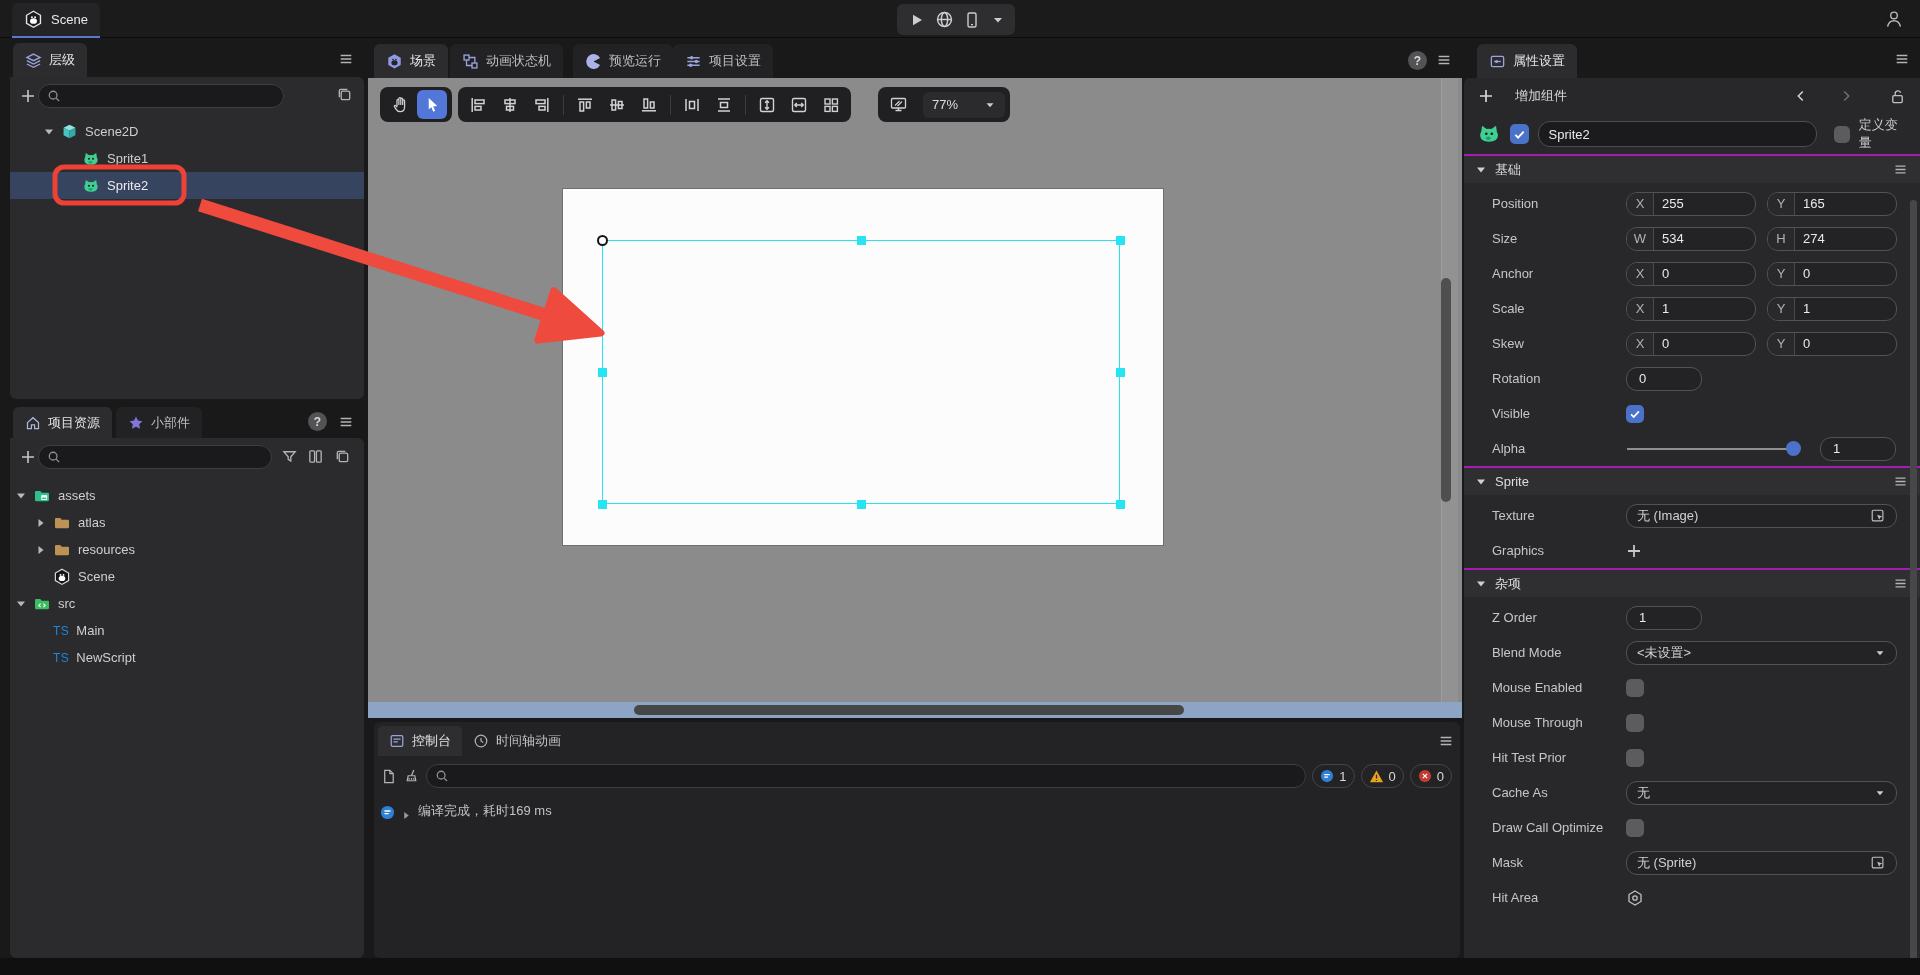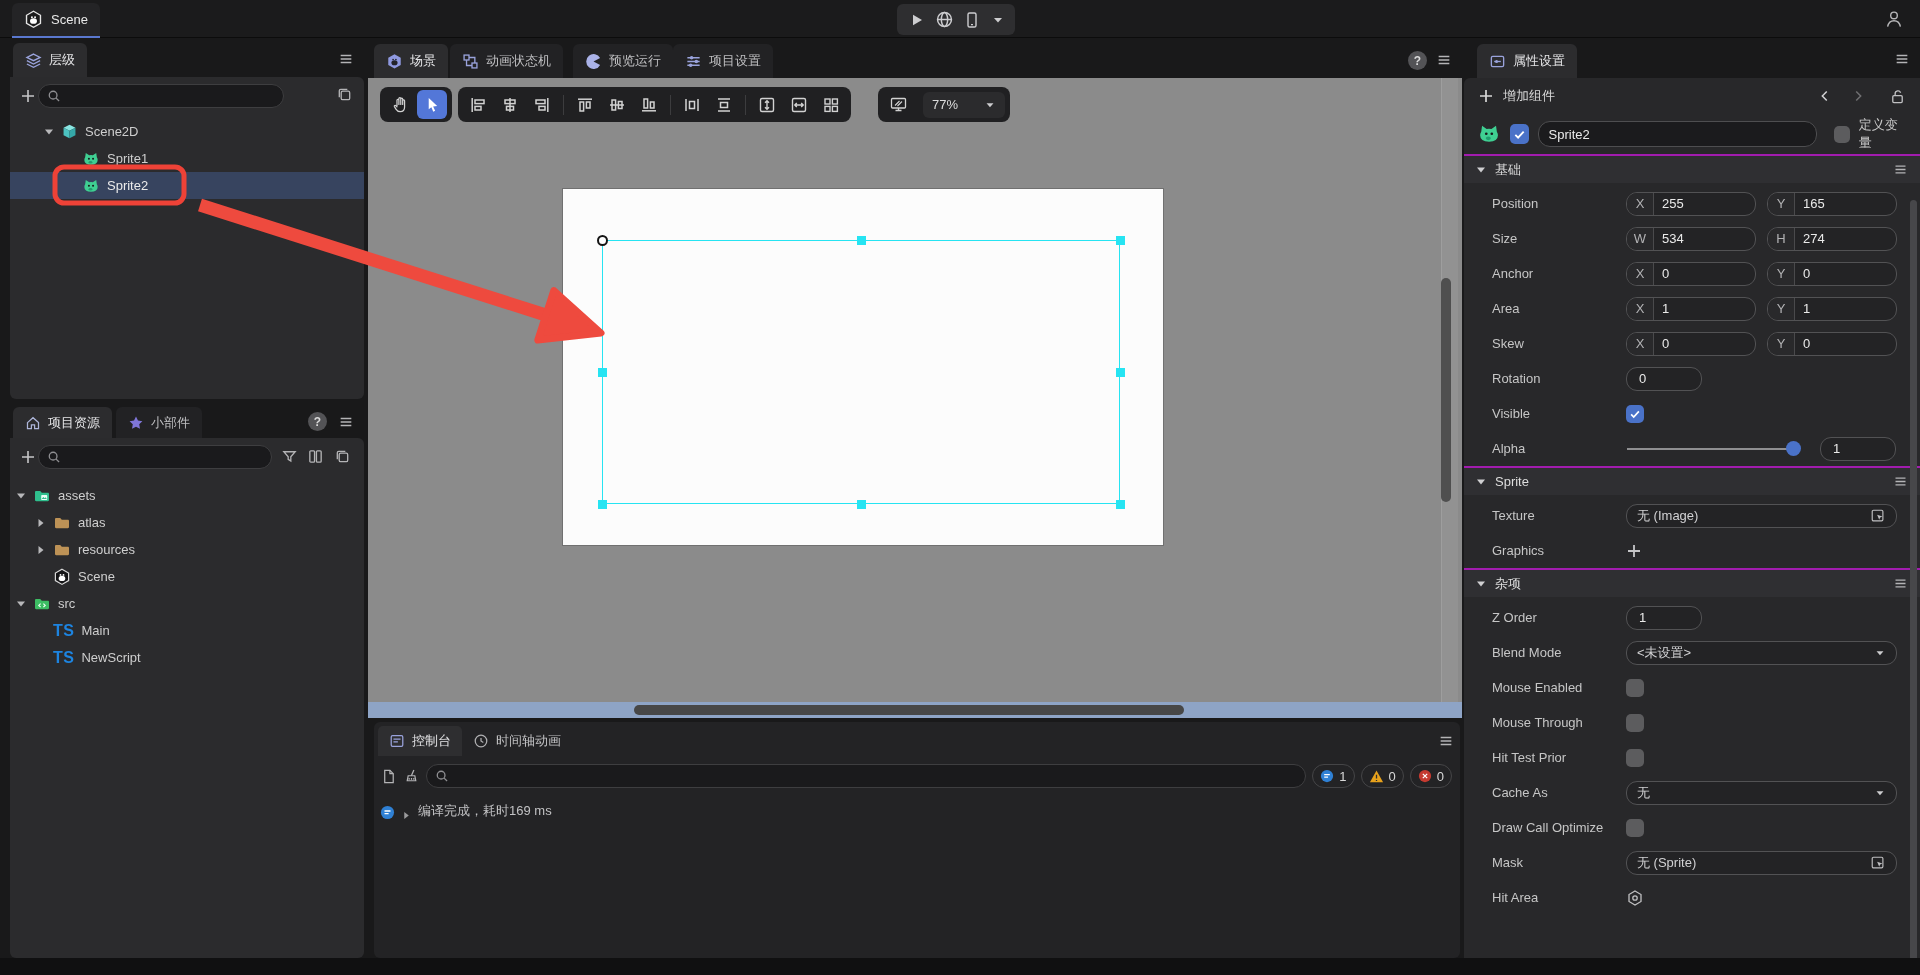--- a/index.html
+++ b/index.html
@@ -16,21 +16,21 @@
 
 .tab{display:flex;align-items:center;gap:7px;padding:0 12px;height:34px;border-radius:6px 6px 0 0;background:#222224;color:#bfbfc1}
 .tab.active{background:#2c2c2e;color:#e5e5e7}
 .searchbox{display:flex;align-items:center;gap:6px;background:#1a1a1c;border:1px solid #3e3e40;border-radius:12px;height:24px;padding:0 8px}
 .searchbox input{flex:1;background:none;border:none;outline:none;color:#ddd;min-width:0}
 .ibtn{display:flex;align-items:center;justify-content:center;cursor:pointer}
 .panelbody{position:absolute;background:#2b2b2d;border-radius:0 6px 6px 6px}
 .trow{display:flex;align-items:center;height:27px;gap:7px;color:#cecece}
 .trow.sel{background:#37445f;color:#ebebeb}
 .caret{flex:0 0 auto}
-.tsbadge{font-weight:bold;color:#1d84e0;font-size:16px;letter-spacing:.5px}
+.tsbadge{font-weight:normal;color:#1d84e0;font-size:12px;letter-spacing:.5px}
 
 .vpill{position:absolute;top:87px;height:35px;background:#202022;border-radius:8px;display:flex;align-items:center;padding:0 5px;gap:2px;z-index:5}
 .tbtn{width:30px;height:29px;display:flex;align-items:center;justify-content:center;border-radius:6px}
 .tbtn.activeblue{background:#5377d8}
 .sep{width:1px;height:20px;background:#3c3c3e;margin:0 4px}
 .zoomdd{display:flex;align-items:center;justify-content:space-between;background:#2b2b2d;border-radius:6px;height:26px;width:82px;padding:0 9px;margin-left:8px;color:#dcdcdc}
 
 #viewport{position:absolute;left:368px;top:78px;width:1094px;height:640px;background:#8b8b8b}
 #canvas{position:absolute;left:195px;top:111px;width:600px;height:356px;background:#fcfcfc;box-shadow:0 0 0 1px #707070}
 .selrect{position:absolute;border:1px solid #26e4f2}
@@ -41,21 +41,21 @@
 .hsb-track{position:absolute;left:0;bottom:0;width:1094px;height:16px;background:#8ea4c6}
 .hsb-thumb{position:absolute;left:266px;top:3px;width:550px;height:10px;background:#474747;border-radius:5px}
 
 #console{position:absolute;left:374px;top:722px;width:1086px;height:236px;background:#232325;border-radius:6px}
 .ctab{display:flex;align-items:center;gap:7px;height:30px;padding:0 11px;border-radius:5px 5px 0 0;color:#c0c0c2}
 .ctab.active{background:#2e2e30;color:#e4e4e6}
 .badge{display:flex;align-items:center;gap:5px;height:24px;padding:0 7px;border:1px solid #454547;border-radius:12px;color:#d8d8d8}
 
 #inspector{position:absolute;left:1464px;top:38px;width:456px;height:920px}
 .ibody{position:absolute;left:0;top:40px;width:456px;height:880px;background:#28282a;border-radius:6px 0 0 0;overflow:hidden}
-.addrow{height:36px;display:flex;align-items:center;padding:0 14px;gap:9px;color:#d8d8d8}
+.addrow{height:36px;display:flex;align-items:center;padding:0 14px;gap:21px;color:#d8d8d8}
 .objrow{height:40px;display:flex;align-items:center;padding:0 13px;gap:9px}
 .nameinput{width:300px;height:26px;background:#1b1b1d;border:1px solid #4e4e50;border-radius:12px;color:#eaeaea;outline:none;padding:0 10px}
 .sechead{height:29px;background:#2f2f32;border-top:2px solid #a21caf;display:flex;align-items:center;gap:9px;padding:0 12px;color:#dedede}
 .secrows{padding-top:3px}
 .prow{height:35px;display:flex;align-items:center;padding-left:28px;position:relative}
 .plabel{color:#c6c6c6}
 .nfield{position:absolute;left:162px;width:130px;height:24px;border:1px solid #525254;border-radius:11px;background:#232325;display:flex;align-items:center;overflow:hidden}
 .nfield.f2{left:303px}
 .nfield .pre{width:27px;height:100%;display:flex;align-items:center;justify-content:center;color:#b2b2b4;border-right:1px solid #4a4a4c;background:#29292b;flex:0 0 auto}
 .nfield input{flex:1;background:none;border:none;outline:none;color:#eaeaea;padding-left:8px;min-width:0}
@@ -642,21 +642,21 @@
           <div class="nfield">
               <span class="pre">X</span>
               <input value="0" style="">
             </div>
           <div class="nfield f2">
               <span class="pre">Y</span>
               <input value="0" style="">
             </div>
         </div>
         <div class="prow">
-          <span class="plabel">Area</span>
+          <span class="plabel">Scale</span>
           <div class="nfield">
               <span class="pre">X</span>
               <input value="1" style="">
             </div>
           <div class="nfield f2">
               <span class="pre">Y</span>
               <input value="1" style="">
             </div>
         </div>
         <div class="prow">

